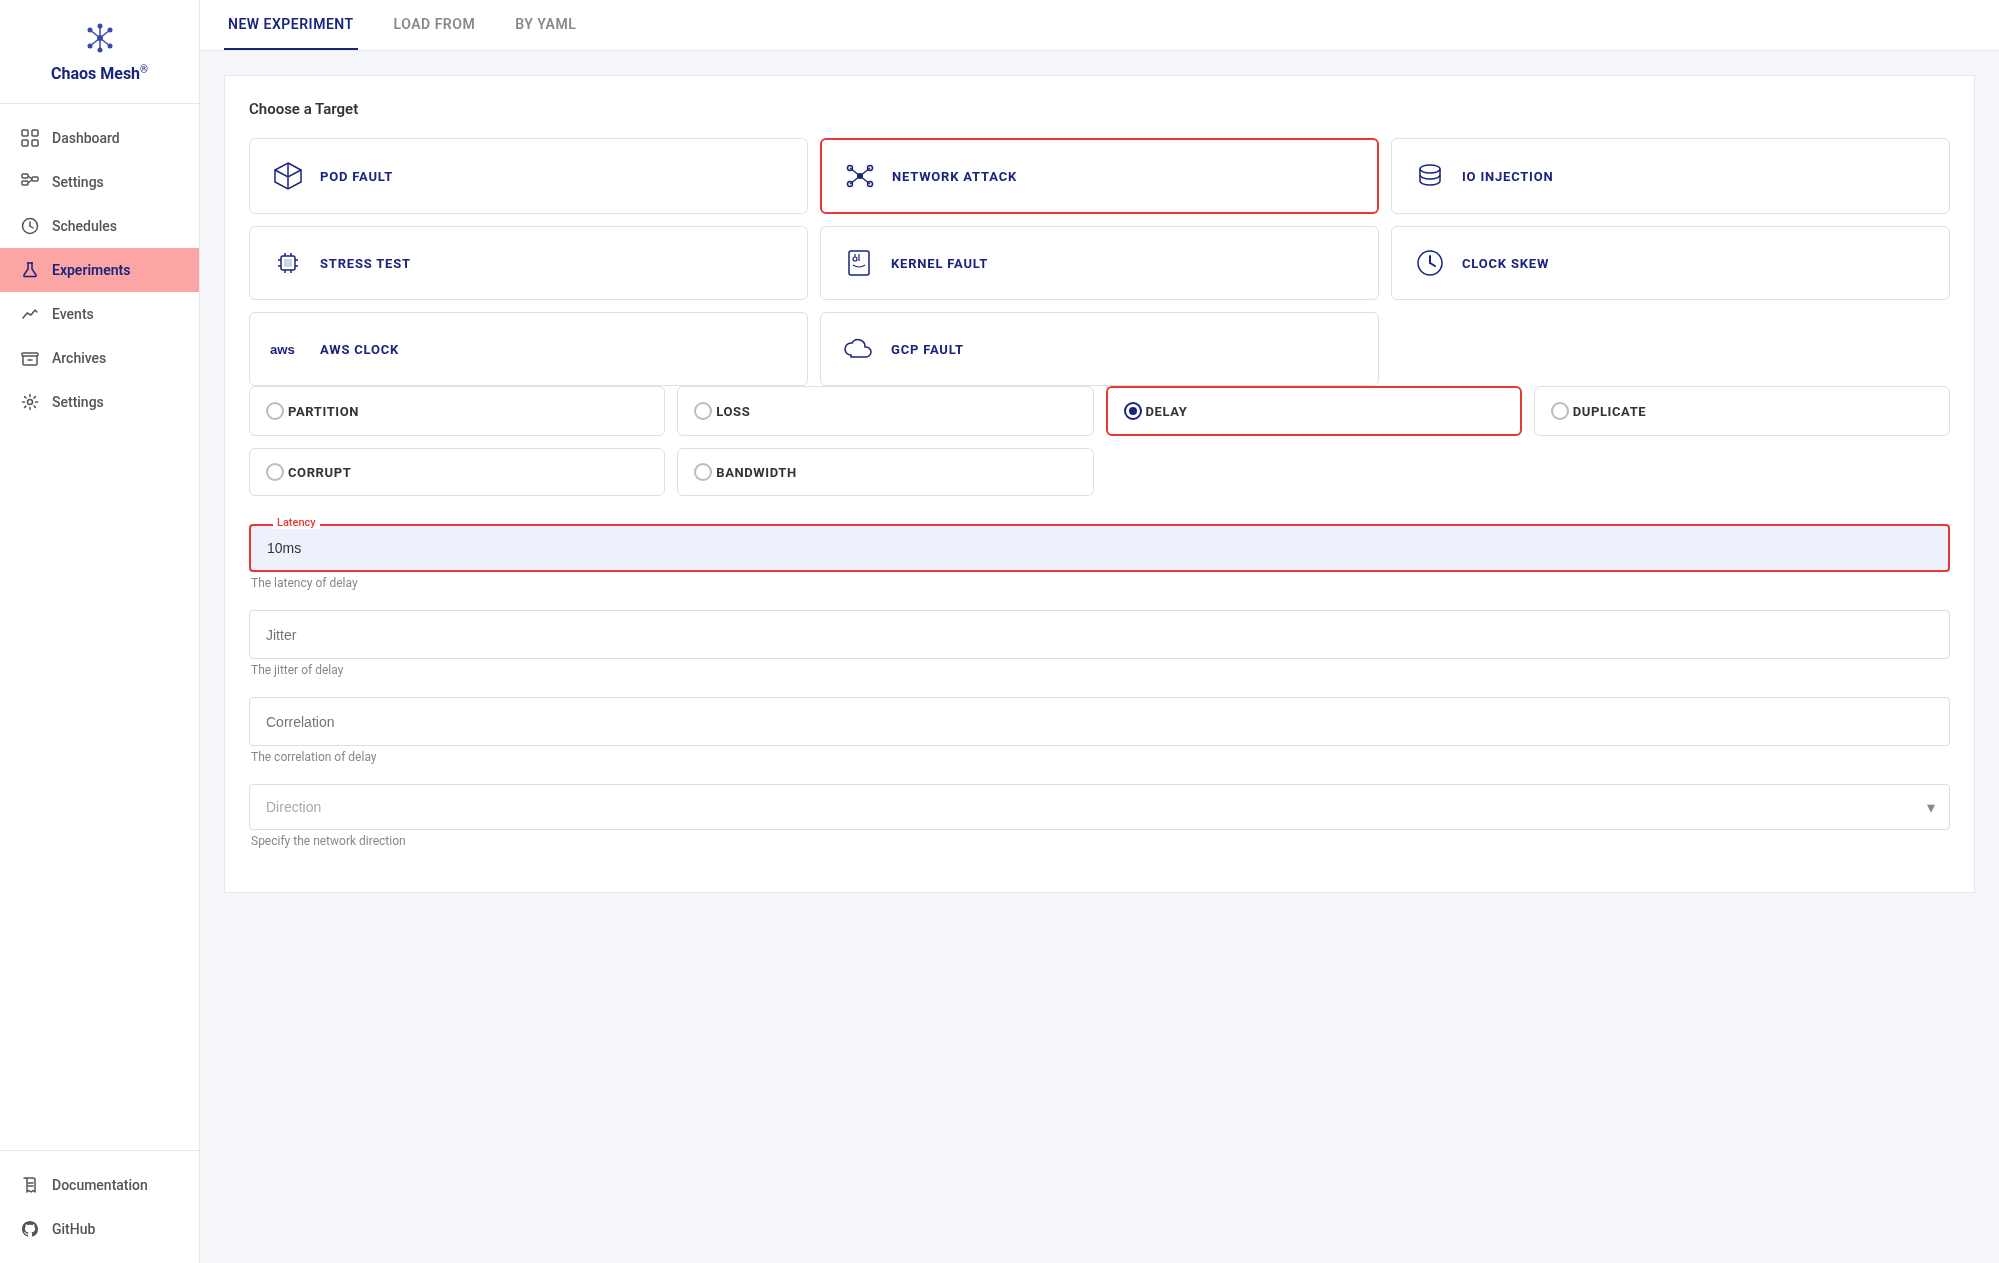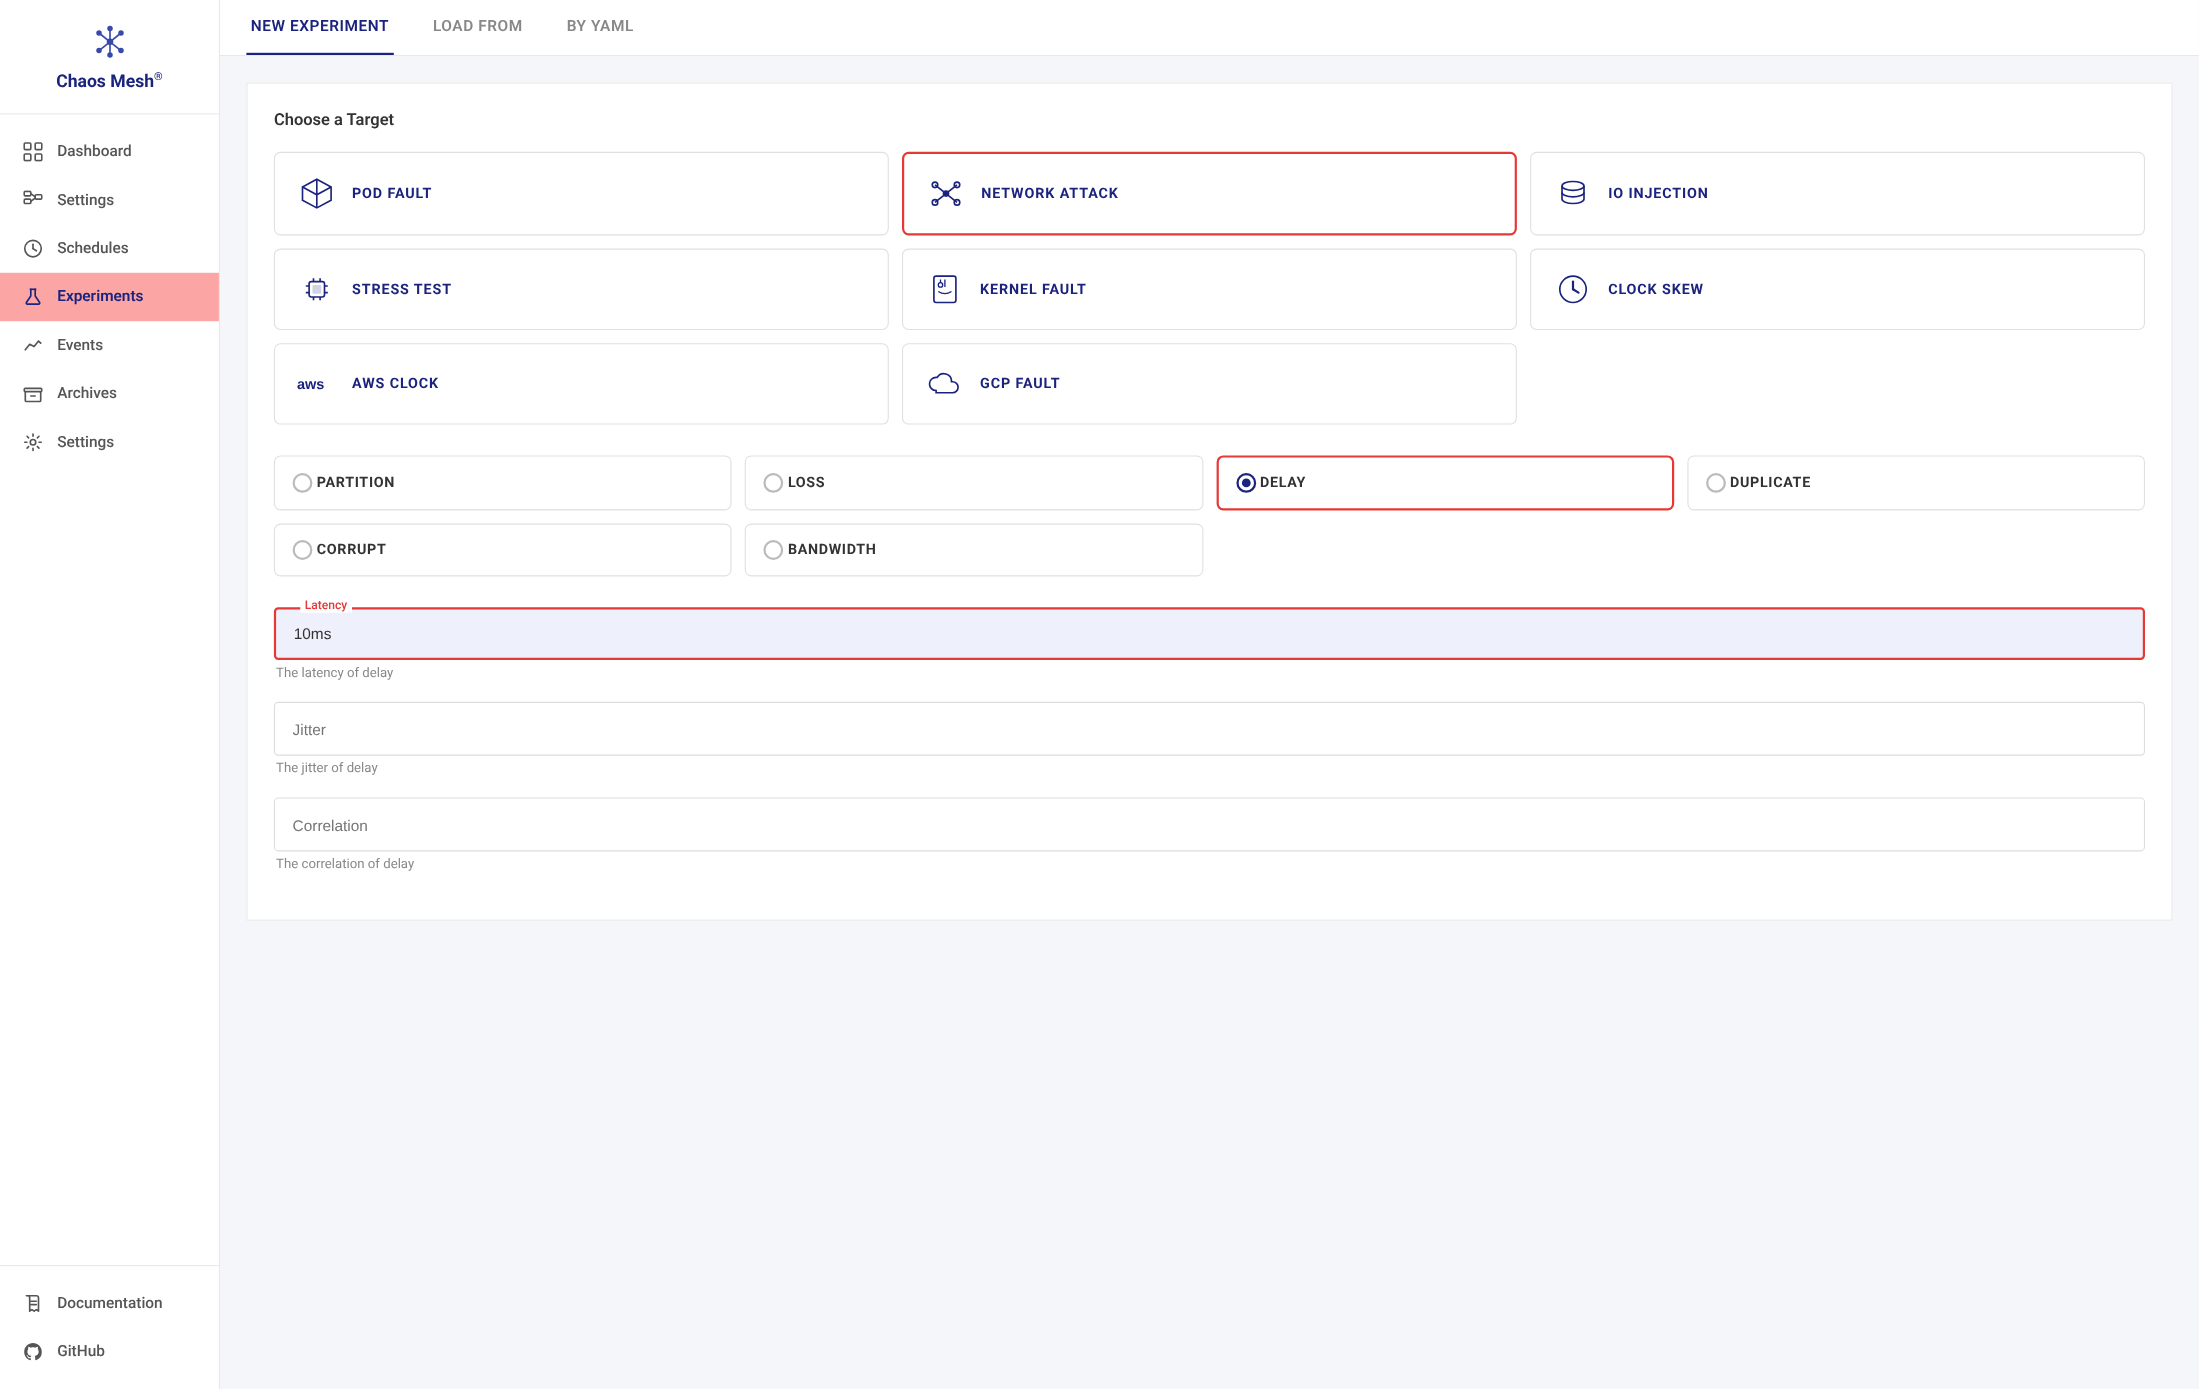--- a/index.html
+++ b/index.html
@@ -114,21 +114,20 @@
       font-weight: 600;
       color: #333;
       margin-bottom: 20px;
     }
 
     
     .target-grid {
       display: grid;
       grid-template-columns: repeat(3, 1fr);
       gap: 12px;
-      margin-bottom: 28px;
     }
     .target-item {
       display: flex;
       align-items: center;
       gap: 14px;
       padding: 18px 20px;
       border: 1px solid #e0e0e0;
       border-radius: 6px;
       cursor: pointer;
       background: #fff;
@@ -569,16 +568,28 @@
         <div class="field-hint">The jitter of delay</div>
       </div>
 
       <div class="field-group">
         <div class="field-wrapper-plain">
           <input type="text" placeholder="Correlation" style="">
         </div>
         <div class="field-hint">The correlation of delay</div>
       </div>
 
+      <div class="field-group">
+        <div class="select-wrapper">
+          <select>
+            <option value="" disabled="" selected="">Direction</option>
+            <option value="to">to</option>
+            <option value="from">from</option>
+            <option value="both">both</option>
+          </select>
+          <span class="chevron">▾</span>
+        </div>
+        <div class="field-hint">Specify the network direction</div>
+      </div>
 
     </div>
   </div>
 </div>
 
 </body></html>

